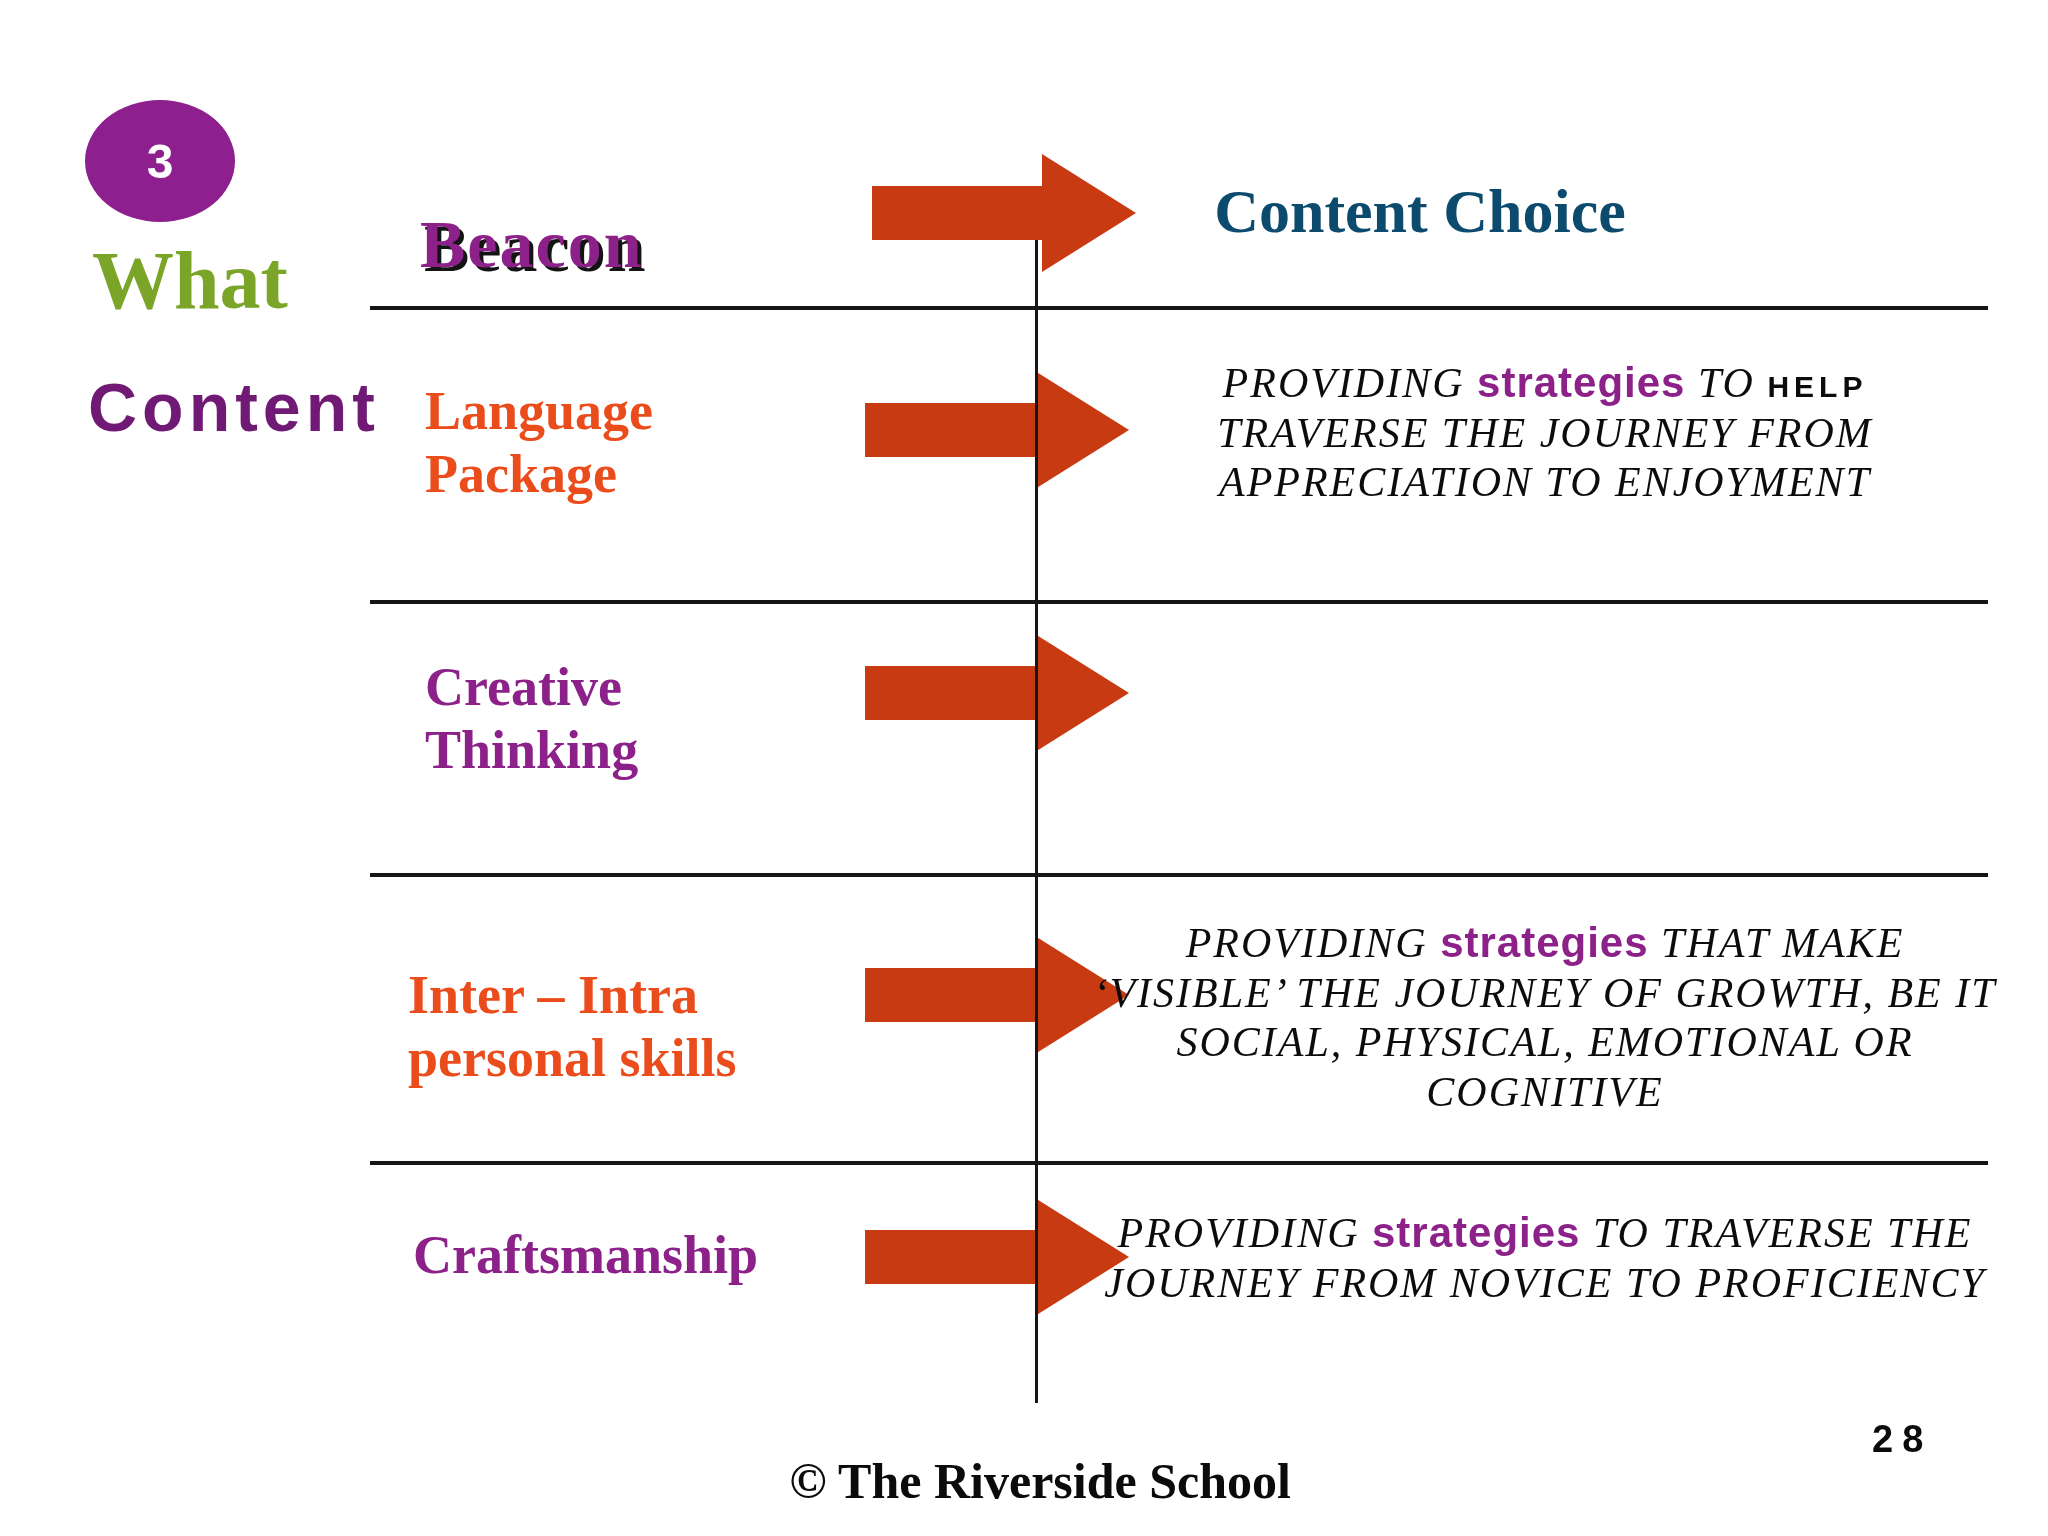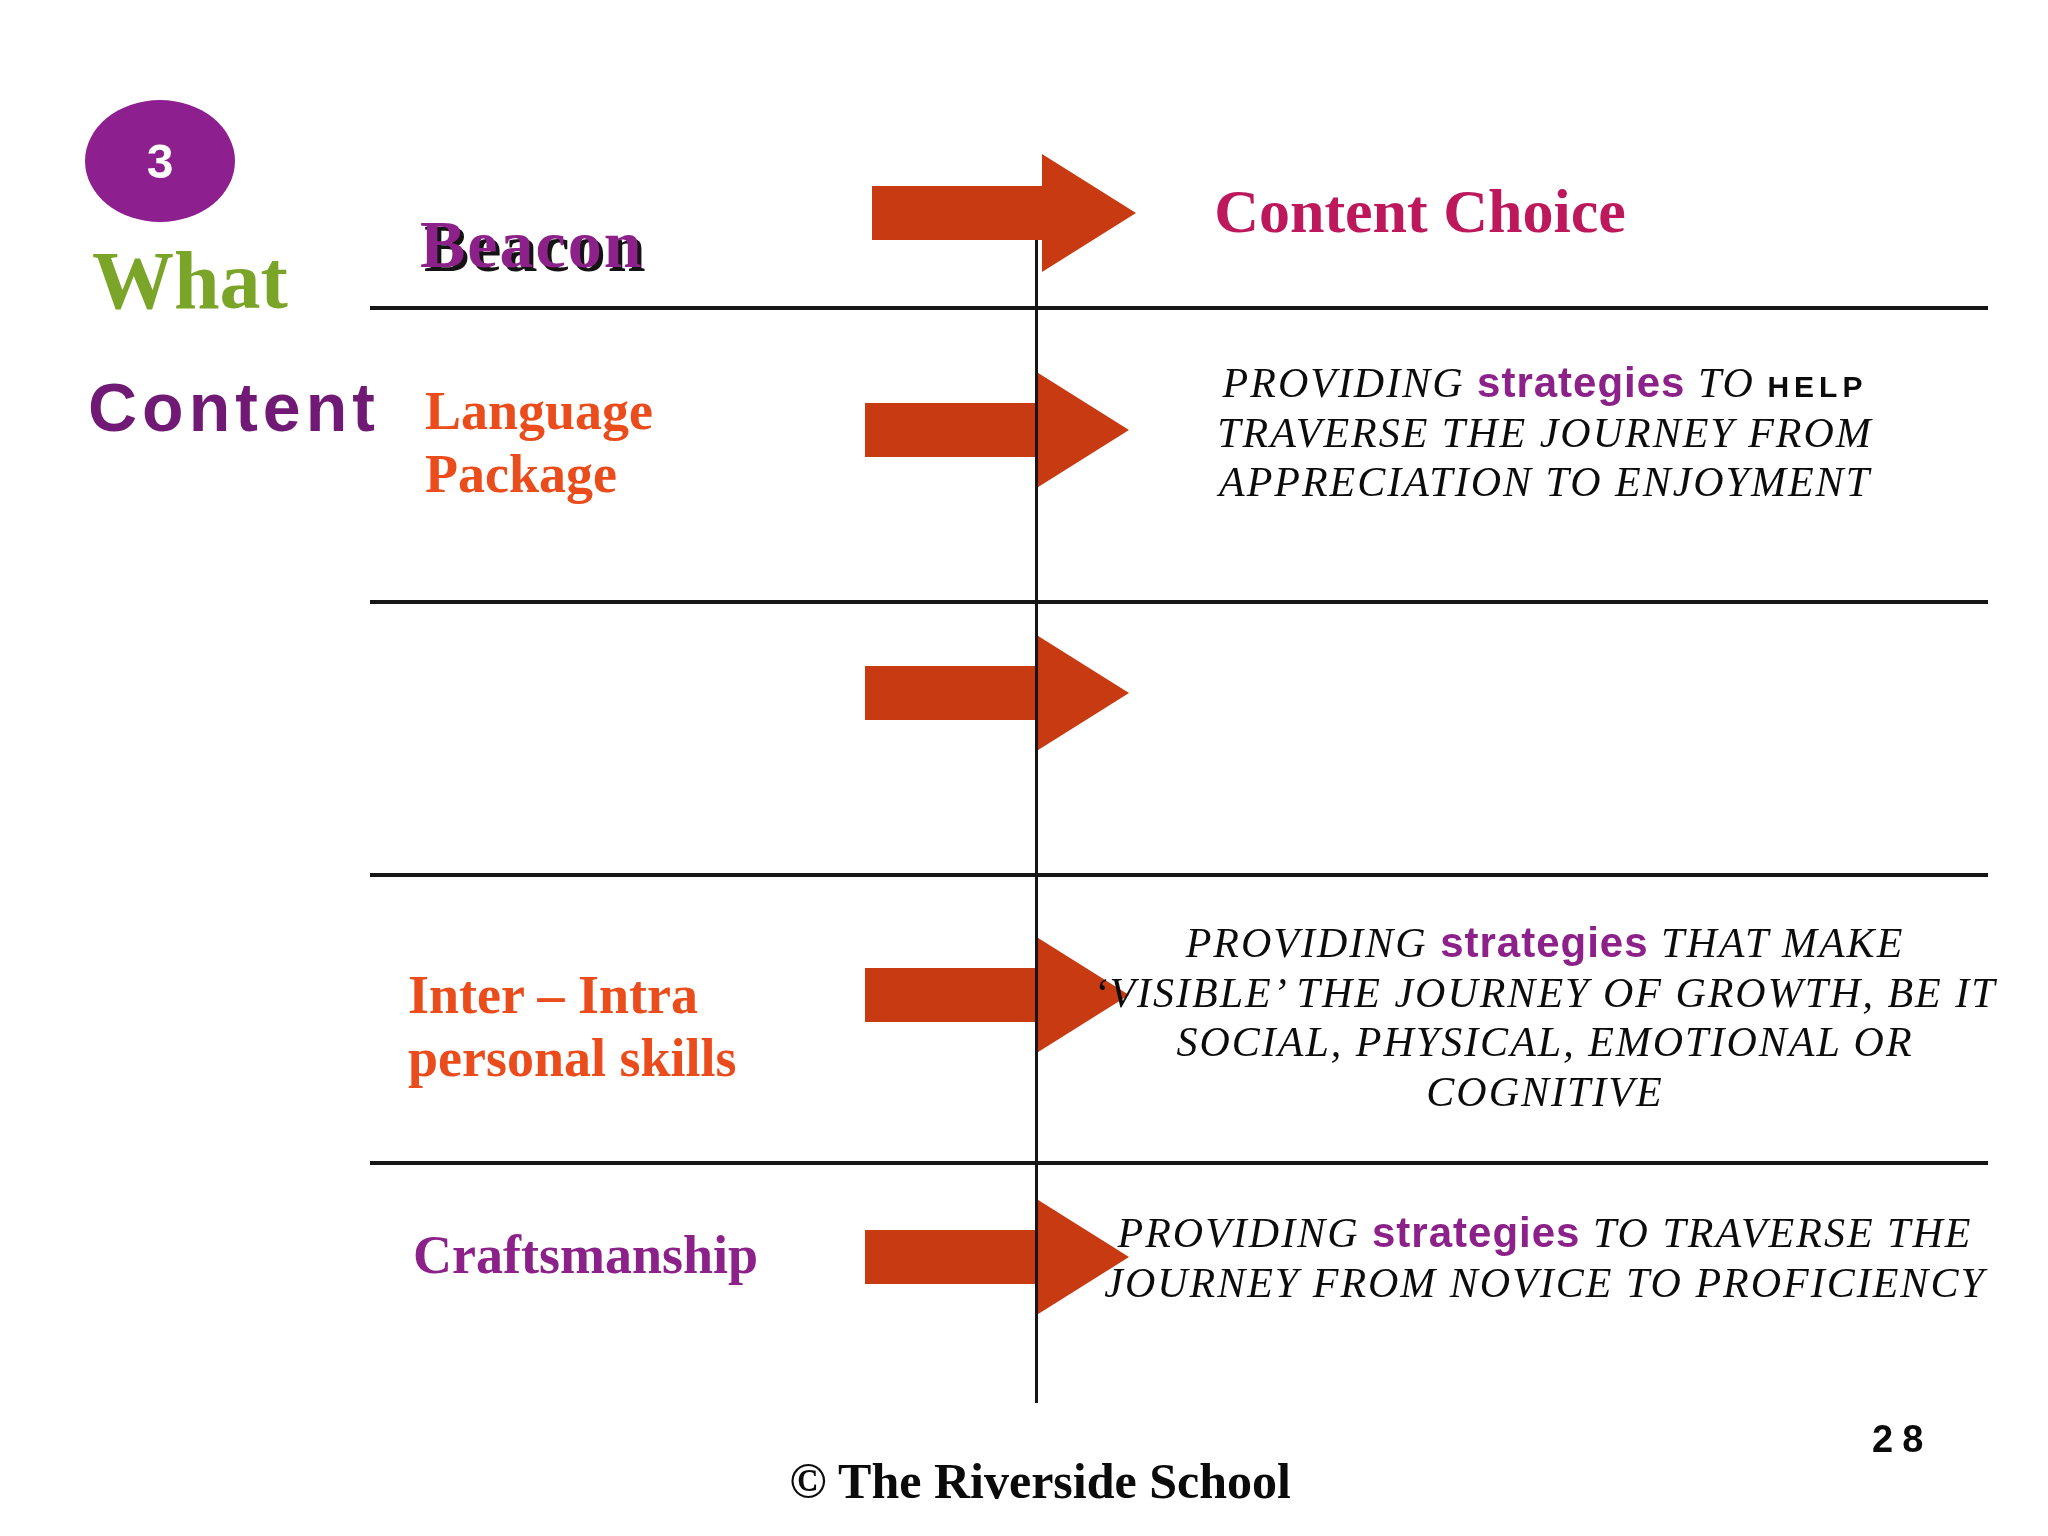--- a/index.html
+++ b/index.html
@@ -30,21 +30,21 @@
     background:#8E1F8E; border-radius:50%; display:flex; align-items:center; justify-content:center; z-index:4; }
   .badge-number { color:#ffffff; font:700 48px "Liberation Sans", sans-serif; }
   .what { position:absolute; left:92px; top:234px; font:700 82px "Liberation Serif", serif; color:#7AA528; z-index:4; }
   .content-word { position:absolute; left:88px; top:368px; font:700 68px "Liberation Sans", sans-serif;
     color:#701a75; letter-spacing:5px; z-index:4; }
 
   
   .beacon { position:absolute; left:420px; top:184px; font:700 68px "Liberation Serif", serif;
     color:#8C2189; letter-spacing:2px; text-shadow:4px 4px 0 #141414; z-index:4;margin-top:21px; }
   .right-header { position:absolute; left:1080px; top:176px; width:680px; text-align:center; z-index:4; }
-  .right-title { font:700 62px "Liberation Serif", serif; color:#be185d; }
+  .right-title { font:700 62px "Liberation Serif", serif; color:#0c4a6e; }
   .right-sub { font:italic 700 58px "Liberation Serif", serif; color:#8C2189; margin-top:8px; letter-spacing:2px; }
 
   
   .label { position:absolute; font:700 54px "Liberation Serif", serif; line-height:1.16;
     white-space:pre-line; z-index:4; }
   .label.orange { color:#EB4C1C; }
   .label.purple { color:#8C2189; }
   .label.r1 { left:425px; top:380px; }
   .label.r2 { left:425px; top:656px; }
   .label.r3 { left:408px; top:964px; }
@@ -102,20 +102,22 @@
   <div class="what">What</div>
   <div class="content-word">Content</div>
 
   <div class="beacon">Beacon</div>
   <div class="right-header">
     <div class="right-title">Content Choice</div>
   </div>
 
   <div class="label orange r1">Language
 Package</div>
+  <div class="label purple r2">Creative
+Thinking</div>
   <div class="label orange r3">Inter – Intra
 personal skills</div>
   <div class="label purple r4">Craftsmanship</div>
 
   <div class="desc r1"><span>PROVIDING </span><span class="seg-accent">strategies</span><span> TO </span><span class="seg-emph">HELP</span><span>
 TRAVERSE THE JOURNEY FROM
 APPRECIATION TO ENJOYMENT</span></div>
 
 
   <div class="desc r3"><span>PROVIDING </span><span class="seg-accent">strategies</span><span> THAT MAKE

